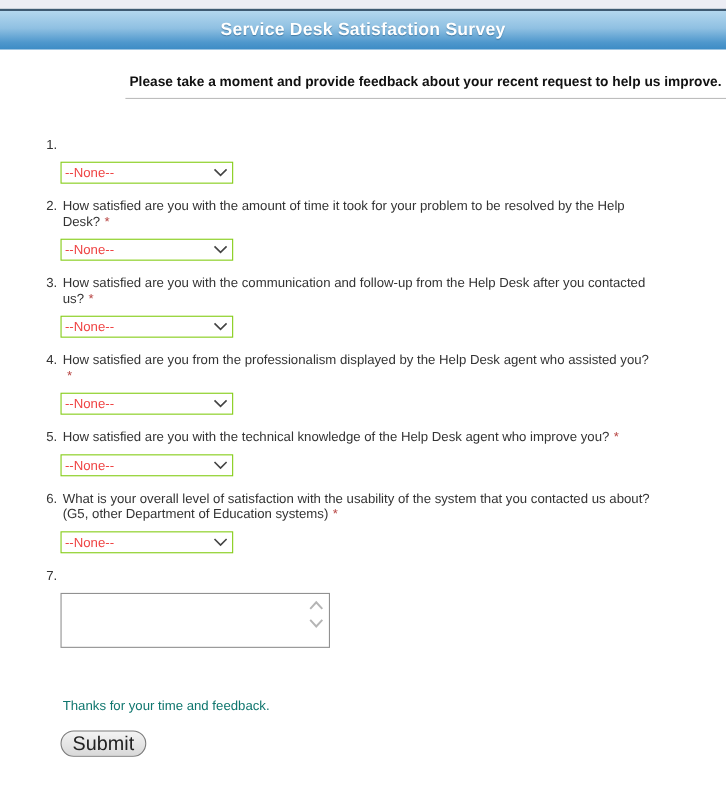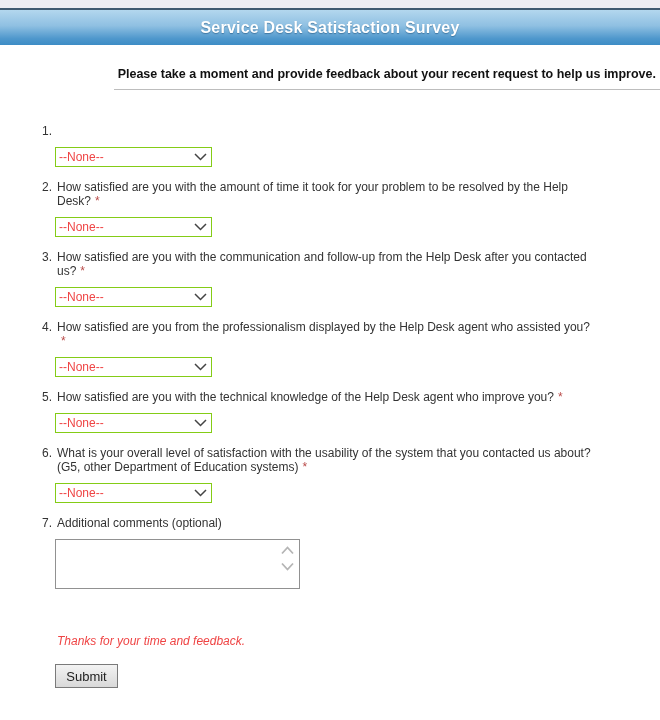--- a/index.html
+++ b/index.html
@@ -47,26 +47,26 @@
   .comments-textarea {
     width:245px; height:50px; box-sizing:border-box; resize:none;
     border:1px solid #919191; background:#fff; border-radius:0;
     font-family:"Liberation Sans",sans-serif; font-size:12px; padding:2px 20px 2px 3px;
   }
   .scroll-chevs {
     position:absolute; right:6px; top:7px; display:flex; flex-direction:column;
     gap:7px; pointer-events:none; line-height:0;
   }
   
-  .thanks { margin:42px 0 0 15px; color:#ef4444;font-style:italic; }
+  .thanks { margin:42px 0 0 15px; color:#0f766e; }
   .submit-btn {
     display:block; margin:16px 0 0 13px; min-width:63px; height:24px;
     background:linear-gradient(#f3f3f3,#d9d9d9);
-    border:1px solid #7a7a7a; border-radius:0;
-    font-family:"Liberation Sans",sans-serif; font-size:13px; color:#222;
+    border:1px solid #7a7a7a; border-radius:12px;
+    font-family:"Liberation Sans",sans-serif; font-size:18px; color:#222;
     padding:0 10px; cursor:pointer;
   }
 </style>
 </head>
 <body>
 
 <div class="top-strip"></div>
 
 <div class="blue-bar">
   <span class="blue-bar-title">Service Desk Satisfaction Survey</span>
@@ -163,21 +163,20 @@
       </select>
       <span class="chev"><svg width="13" height="8" viewBox="0 0 13 8">
             <polyline points="1,1 6.5,6.5 12,1" fill="none" stroke="#444" stroke-width="1.5"></polyline>
           </svg></span>
     </span>
   </div>
 
   <div class="question">
     <div class="q-label">
       <span class="q-num">7.</span>
-      <span class="q-text"><span>Additional comments (optional)</span></span>
     </div>
     <span class="textarea-wrap">
       <textarea class="comments-textarea" value="" style=""></textarea>
       <span class="scroll-chevs">
           <span><svg width="13" height="9" viewBox="0 0 13 9">
               <polyline points="1,7.5 6.5,1.5 12,7.5" fill="none" stroke="#b5b5b5" stroke-width="1.8"></polyline>
             </svg></span>
           <span><svg width="13" height="9" viewBox="0 0 13 9">
               <polyline points="1,1.5 6.5,7.5 12,1.5" fill="none" stroke="#b5b5b5" stroke-width="1.8"></polyline>
             </svg></span>

